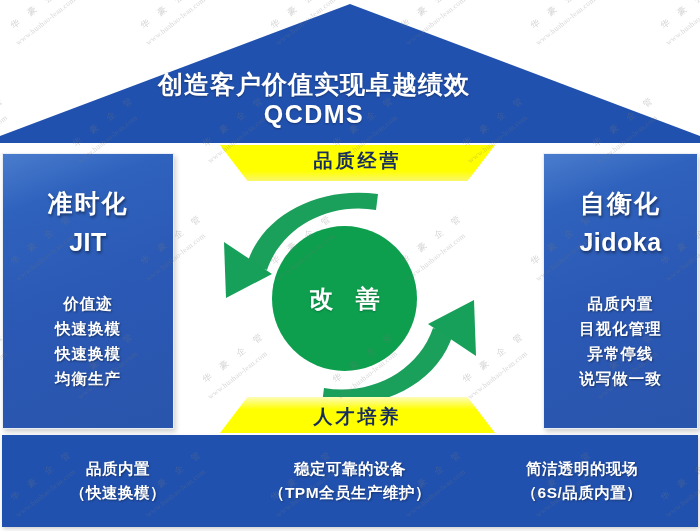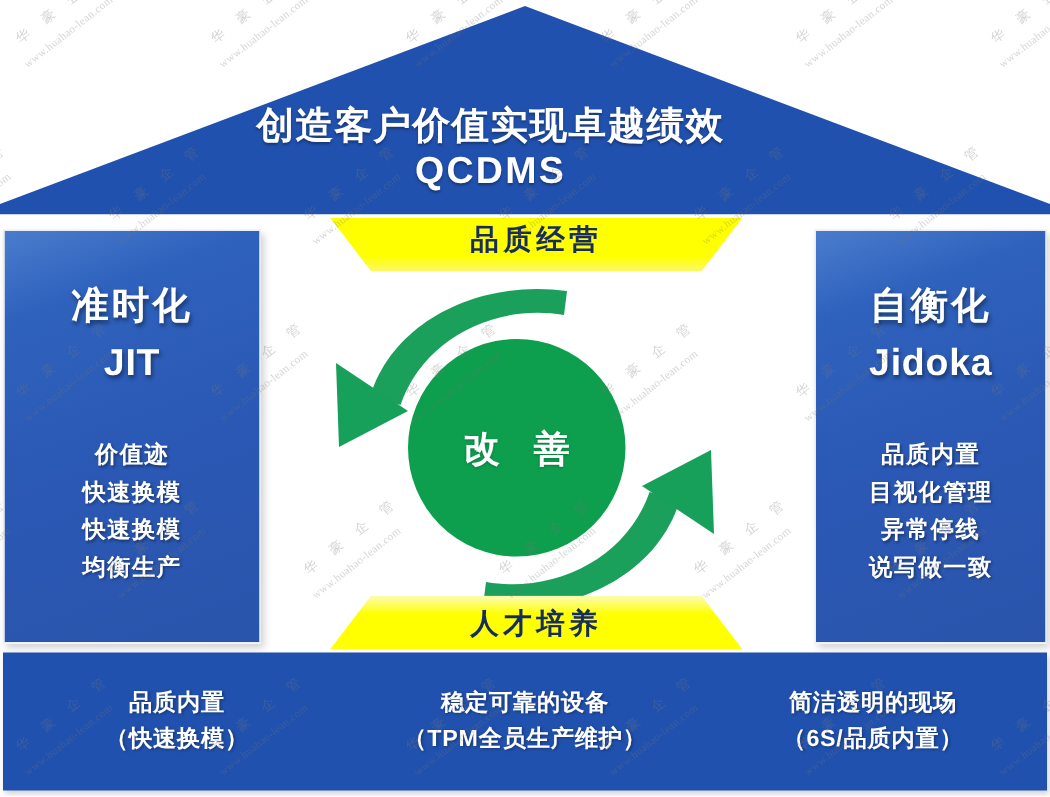--- a/index.html
+++ b/index.html
@@ -51,21 +51,20 @@
   }
   #roof-label {
     position: absolute;
     left: 0; top: 70px;
     width: 628px;
     text-align: center;
     z-index: 12;
     color: #ffffff;
     line-height: 1.12;
     text-shadow: 0 1px 2px rgba(0,0,0,0.35);
-    padding-left: 13px;
   }
   #roof-title-cn {
     font-size: 25px;
     font-weight: bold;
     letter-spacing: 1px;
   }
   #roof-title-en {
     font-size: 25px;
     font-weight: bold;
     letter-spacing: 1.5px;

